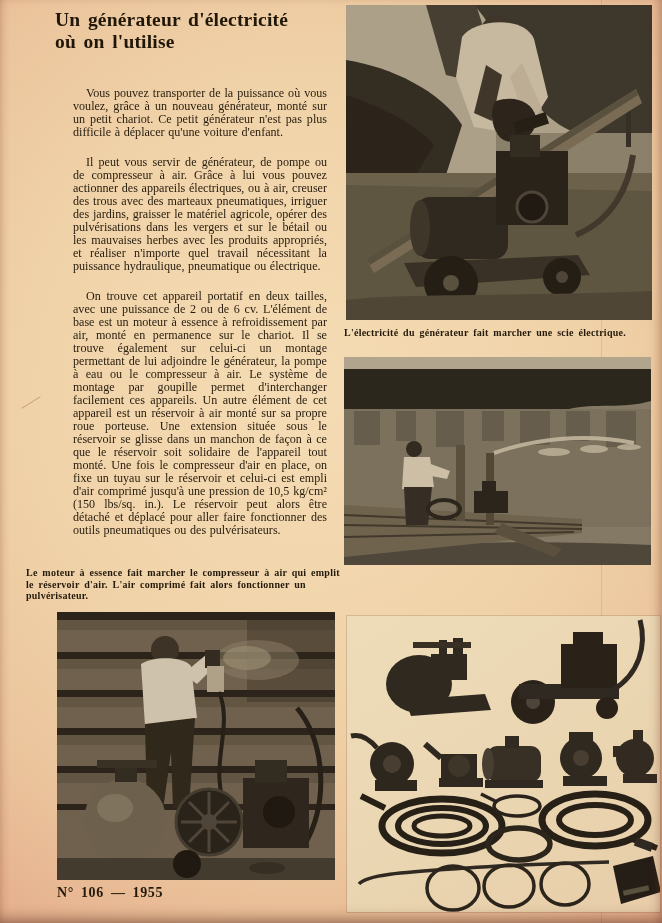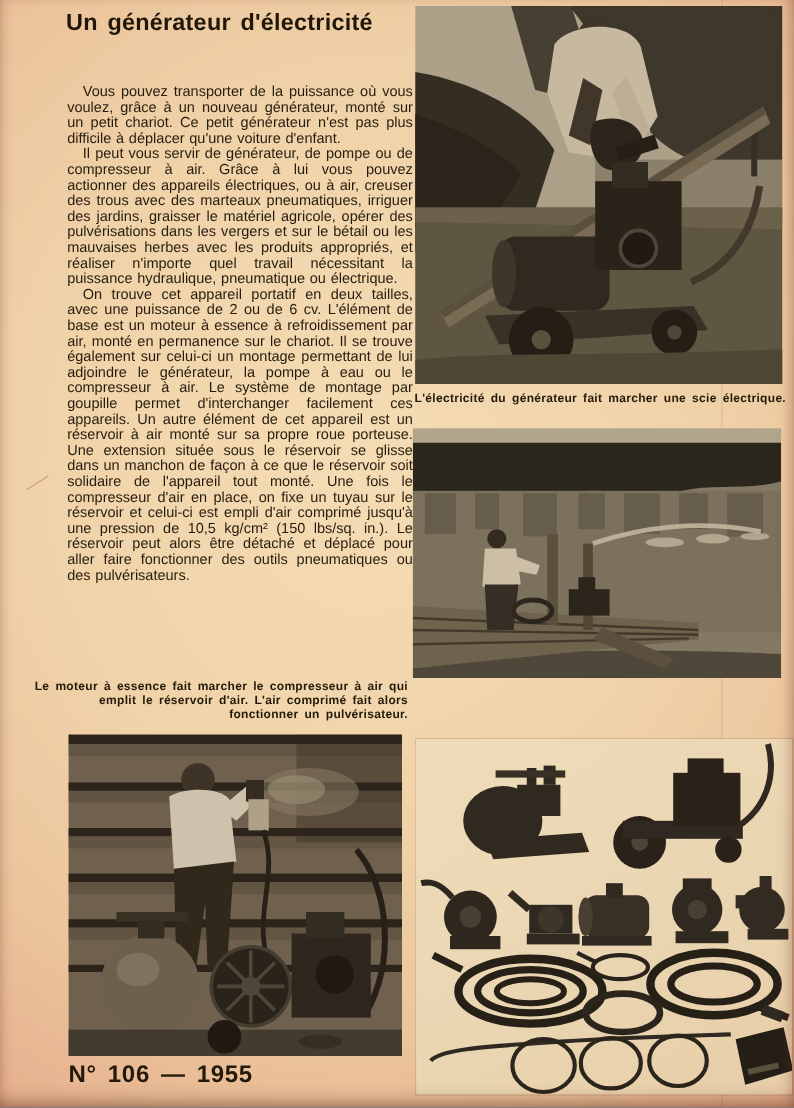--- a/index.html
+++ b/index.html
@@ -1,68 +1,69 @@
 <!DOCTYPE html>
 <html><head>
 <meta charset="utf-8">
 <style>
   html,body{margin:0;padding:0;background:#777;}
   .page{
     position:relative;width:662px;height:923px;overflow:hidden;
     background:radial-gradient(ellipse 95% 75% at 46% 42%, #f5dcb4 0%, #f0d2a8 45%, #ebc49c 70%, #e5ae8c 92%, #dfa384 100%);
-    font-family:Liberation Sans, sans-serif;color:#241b10;
+    font-family:Liberation Serif, serif;color:#241b10;
   }
   .page::after{
     content:"";position:absolute;inset:0;pointer-events:none;
     box-shadow:inset 0 -10px 14px -6px rgba(70,35,20,.45), inset -8px 0 12px -6px rgba(120,60,40,.35), inset 6px 0 10px -6px rgba(150,70,50,.25);
   }
   .crease-v{position:absolute;left:601px;top:0;width:1px;height:923px;background:rgba(110,70,50,.14);}
   .crease-d{position:absolute;left:20px;top:402px;width:22px;height:1px;background:rgba(140,60,40,.35);transform:rotate(-32deg);}
   .title{
     position:absolute;left:55px;top:9px;width:298px;
     font-size:19.5px;line-height:21.5px;font-weight:bold;color:#201709;
     letter-spacing:.2px;word-spacing:2.5px;
   }
   .bodytext{
     position:absolute;left:56px;top:70px;width:288px;
     font-size:12.1px;line-height:13px;text-align:justify;color:#261c0e;
     word-spacing:.6px;
   }
-  .bodytext p{margin:0;text-indent:13px;}
+  .bodytext p{margin:17px;text-indent:13px;}
   .caption{
     position:absolute;font-weight:bold;font-size:10px;line-height:11.6px;
-    text-align:right;color:#241a0b;letter-spacing:.25px;word-spacing:2px;
+    text-align:left;color:#241a0b;letter-spacing:.25px;word-spacing:2px;
   }
   .cap-sprayer{left:26px;top:567px;width:314px;}
   .cap-saw{left:344px;top:327px;width:311px;}
   .cap-pump{left:342px;top:572px;width:316px;}
   .photo{position:absolute;display:block;}
   .ph-saw{left:346px;top:5px;}
   .ph-pump{left:344px;top:357px;}
   .ph-sprayer{left:57px;top:612px;}
   .panel{
     position:absolute;left:347px;top:616px;width:313px;height:296px;
     background:linear-gradient(145deg,#f3e3c0 0%,#efdcb8 60%,#ecd2ae 100%);
     box-shadow:0 0 0 1px rgba(90,60,40,.18);
   }
   .panel svg{position:absolute;left:0;top:0;}
   .footer{
-    position:absolute;left:57px;top:885px;font-size:20px;font-weight:bold;
+    position:absolute;left:57px;top:885px;font-size:14px;font-weight:bold;
     color:#241a0b;letter-spacing:.6px;word-spacing:3px;
   }
 </style>
 </head>
 <body>
 
 <div class="page">
   <div class="crease-v"></div>
   <div class="crease-d"></div>
 
   <div class="title">
     <div>Un générateur d'électricité</div>
+    <div>où on l'utilise</div>
   </div>
 
   <div class="bodytext">
     <p>Vous pouvez transporter de la puissance où vous voulez, grâce à un nouveau générateur, monté sur un petit chariot. Ce petit générateur n'est pas plus difficile à déplacer qu'une voiture d'enfant.</p>
     <p>Il peut vous servir de générateur, de pompe ou de compresseur à air. Grâce à lui vous pouvez actionner des appareils électriques, ou à air, creuser des trous avec des marteaux pneumatiques, irriguer des jardins, graisser le matériel agricole, opérer des pulvérisations dans les vergers et sur le bétail ou les mauvaises herbes avec les produits appropriés, et réaliser n'importe quel travail nécessitant la puissance hydraulique, pneumatique ou électrique.</p>
     <p>On trouve cet appareil portatif en deux tailles, avec une puissance de 2 ou de 6 cv. L'élément de base est un moteur à essence à refroidissement par air, monté en permanence sur le chariot. Il se trouve également sur celui-ci un montage permettant de lui adjoindre le générateur, la pompe à eau ou le compresseur à air. Le système de montage par goupille permet d'interchanger facilement ces appareils. Un autre élément de cet appareil est un réservoir à air monté sur sa propre roue porteuse. Une extension située sous le réservoir se glisse dans un manchon de façon à ce que le réservoir soit solidaire de l'appareil tout monté. Une fois le compresseur d'air en place, on fixe un tuyau sur le réservoir et celui-ci est empli d'air comprimé jusqu'à une pression de 10,5 kg/cm² (150 lbs/sq. in.). Le réservoir peut alors être détaché et déplacé pour aller faire fonctionner des outils pneumatiques ou des pulvérisateurs.</p>
   </div>
 
   <svg class="photo ph-saw" width="306" height="315" viewBox="0 0 306 315">
     <rect x="0" y="0" width="306" height="315" fill="#b3a994"></rect>

